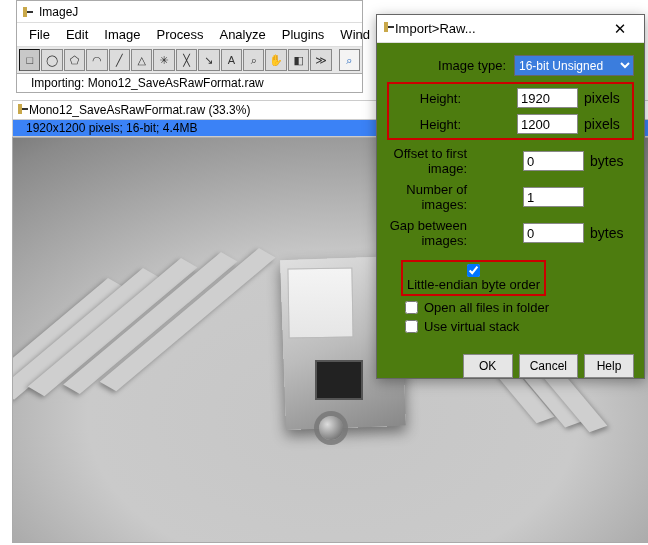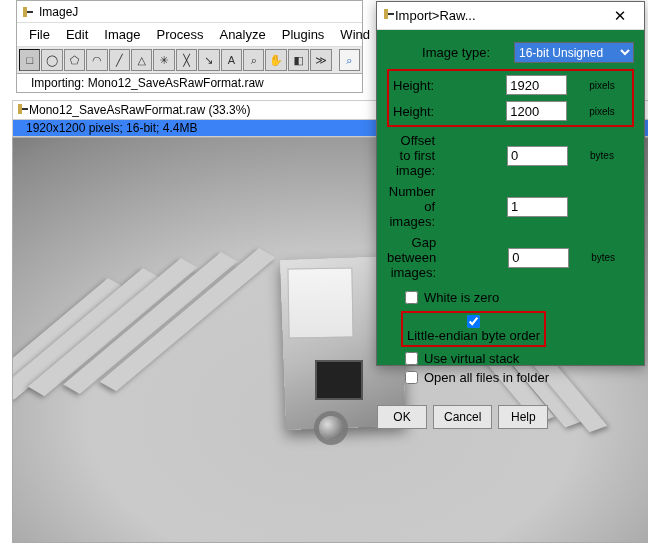--- a/index.html
+++ b/index.html
@@ -149,25 +149,25 @@
     width: 18px;
     height: 12px;
     background: #cfcfcf;
     transform-origin: 0 0;
     box-shadow: 0 3px 5px rgba(0,0,0,0.35);
   }
 
   
   .dialog {
     position: absolute;
-    top: 1px;
+    top: 14px;
     left: 376px;
     width: 269px;
     height: 365px;
-    background: #15803d;
+    background: #4d7c0f;
     border: 1px solid #666;
     box-shadow: 0 3px 12px rgba(0,0,0,0.35);
   }
   .dialog-title {
     display: flex;
     align-items: center;
     height: 28px;
     padding: 0 6px;
     background: #fff;
     border-bottom: 1px solid #ddd;
@@ -180,39 +180,38 @@
     align-items: center;
     justify-content: center;
     font-size: 15px;
     cursor: default;
   }
   .dialog-body { padding: 12px 10px 6px 10px; }
   .form-row {
     display: flex;
     align-items: center;
     margin-bottom: 6px;
-    gap: 16px;
   }
   .form-row .lbl {
     flex: 1;
     text-align: right;
     padding-right: 8px;
     font-size: 13px;
   }
   .form-row input[type="text"] {
     width: 61px;
     height: 20px;
     font-size: 13px;
     padding: 0 3px;
     border: 1px solid #888;
     margin-left: 48px;
   }
   .form-row .unit {
     margin-left: 6px;
-    font-size: 10px;
+    font-size: 14px;
     width: 44px;
   }
   .form-row select {
     width: 120px;
     height: 21px;
     font-size: 12px;
     border: 1px solid #666;
   }
   .form-row select.sel-highlight { background: #3b7ddd; color: #fff; }
   .boxed {
@@ -231,20 +230,21 @@
   .boxed2 {
     border: 2px solid #c00;
     padding: 2px 4px;
     margin: 2px 0 4px -4px;
     display: inline-flex;
     align-items: center;
     flex-direction: column;
   }
   .dlg-buttons {
     display: flex;
+    justify-content: flex-end;
     gap: 6px;
     padding: 4px 10px 8px 0;
   }
   .dlg-buttons button {
     min-width: 50px;
     height: 24px;
     font-size: 12px;
     background: #e6e6e6;
     border: 1px solid #888;
     padding: 0 10px;
@@ -364,35 +364,31 @@
       <span class="unit"></span>
     </div>
 
     <div class="form-row">
       <span class="lbl">Gap between images:</span>
       <input type="text" value="0" style="">
       <span class="unit">bytes</span>
     </div>
 
     <div class="check-group">
-      <div class="check-row">
-        <input type="checkbox" style="">
-        <span>White is zero</span>
-      </div>
       <div class="boxed2">
         <input type="checkbox" checked="" style="">
         <span>Little-endian byte order</span>
       </div>
       <div class="check-row">
         <input type="checkbox" style="">
-        <span>Use virtual stack</span>
+        <span>Open all files in folder</span>
       </div>
       <div class="check-row">
         <input type="checkbox" style="">
-        <span>Open all files in folder</span>
+        <span>Use virtual stack</span>
       </div>
     </div>
   </div>
 
   <div class="dlg-buttons">
     <button>OK</button>
     <button>Cancel</button>
     <button>Help</button>
   </div>
 </div>

